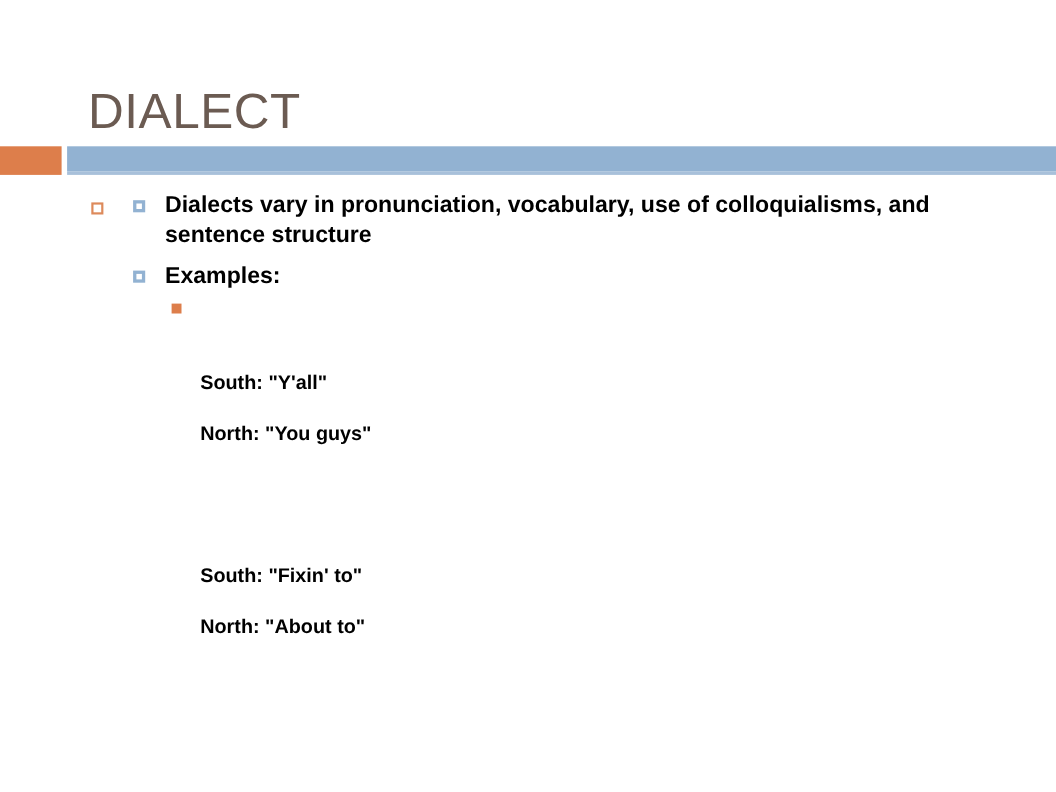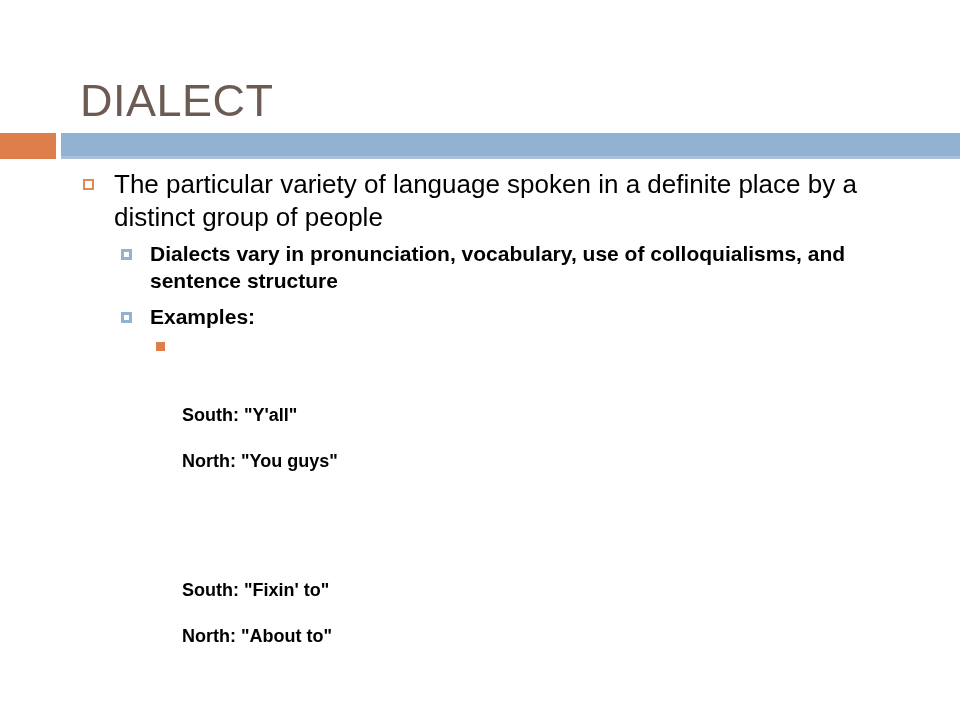--- a/index.html
+++ b/index.html
@@ -169,21 +169,20 @@
   <div class="bar-row">
     <div class="bar-orange"></div>
     <div class="bar-blue"></div>
     <div class="bar-blue-shadow"></div>
   </div>
 
   <div class="body-area">
     <ul class="lvl1">
       <li>
         <span class="bullet"></span>
-        <span>The particular variety of language spoken in a definite place by a distinct group of people</span>
 
         <ul class="lvl2">
 
           <li>
             <span class="bullet"></span>
             <span>Dialects vary in pronunciation, vocabulary, use of colloquialisms, and sentence structure</span>
           </li>
 
 
           <li>

